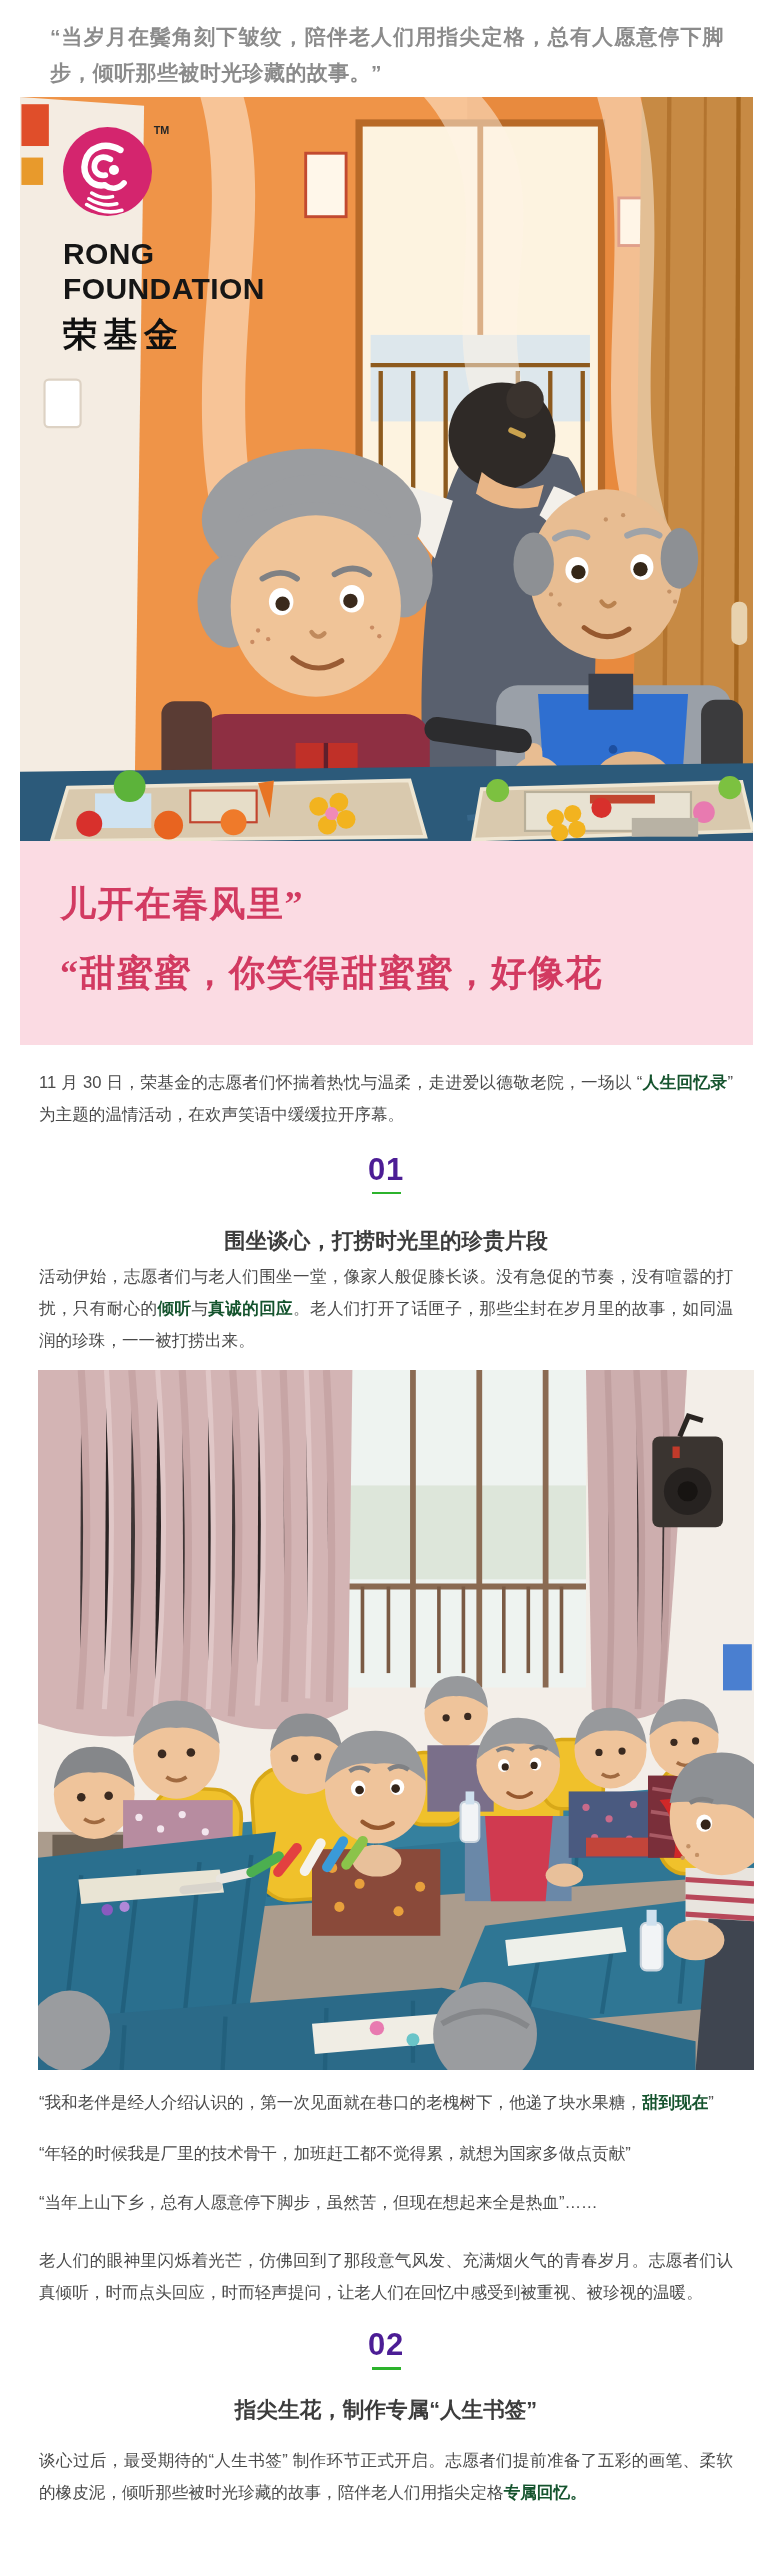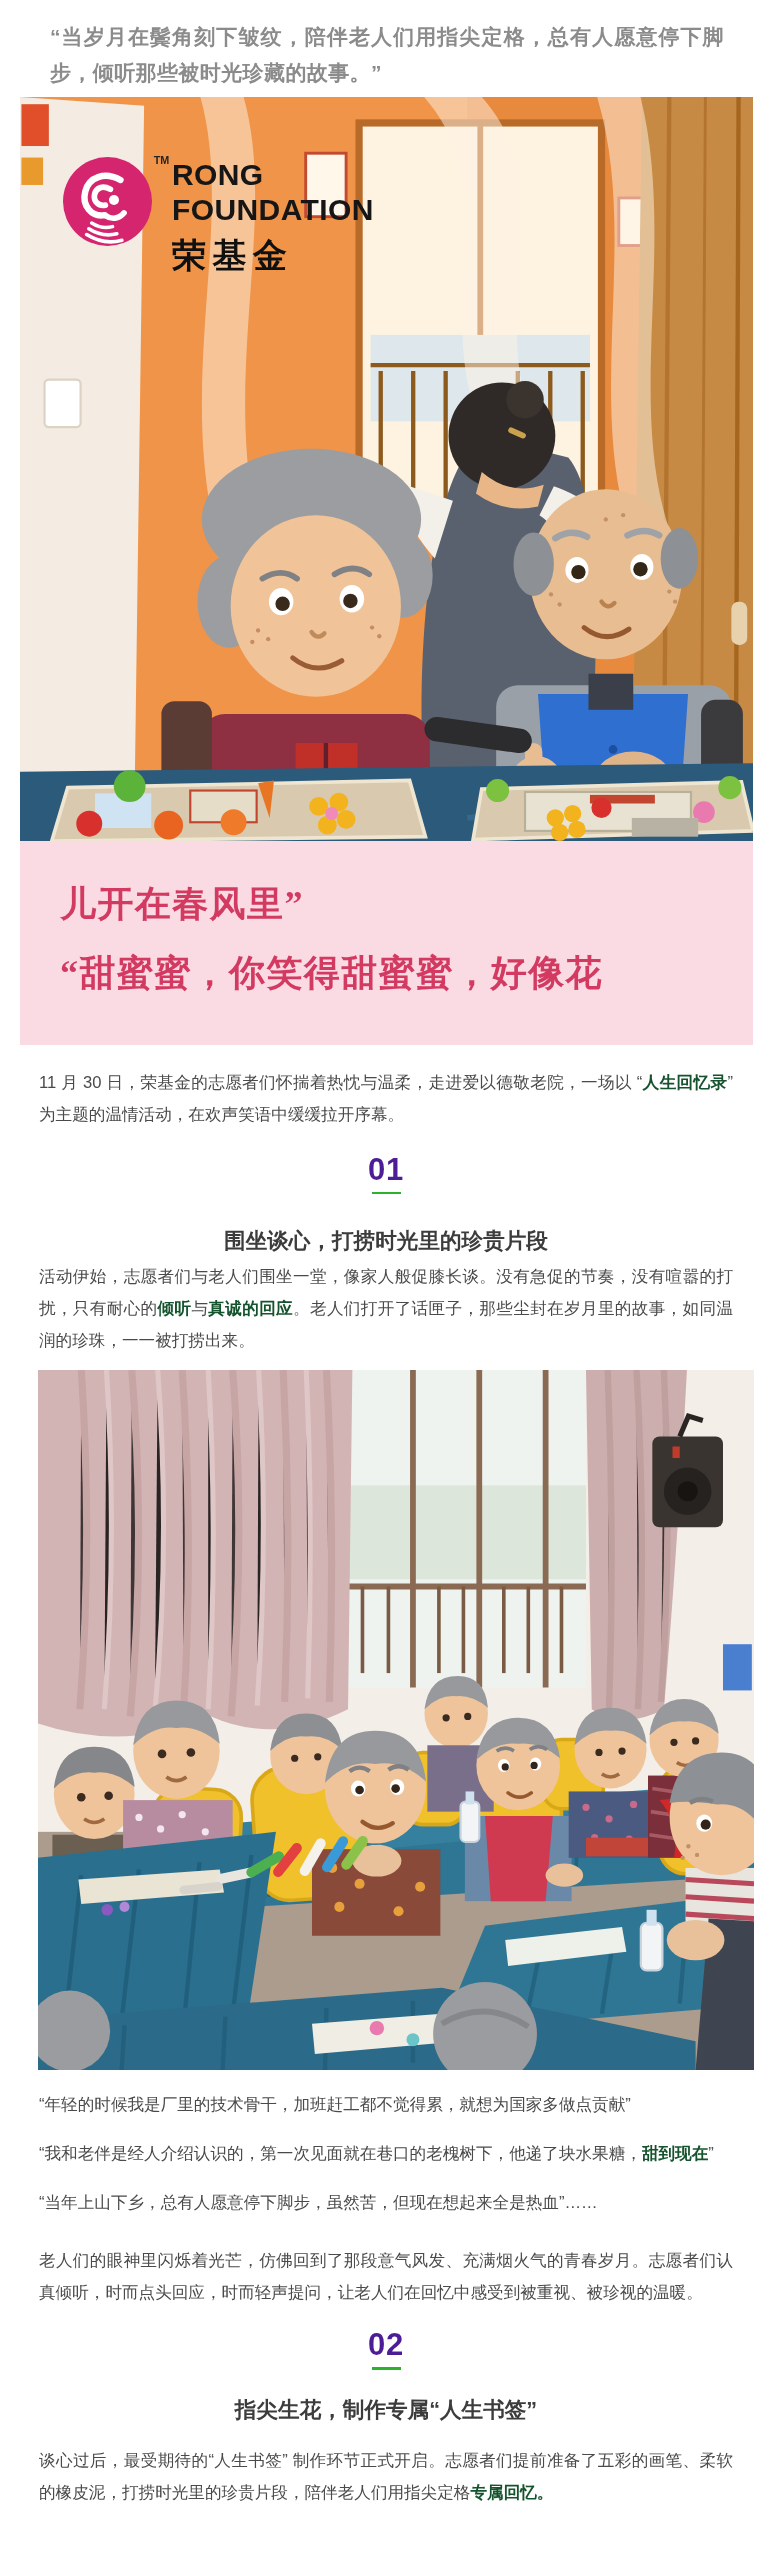--- a/index.html
+++ b/index.html
@@ -7,21 +7,21 @@
         font-family:"Liberation Sans","DejaVu Sans",sans-serif;}
   
   .intro-quote{margin:0 48px 0 50px;padding-top:19px;font-size:21px;font-weight:700;
                color:#8b8b8b;line-height:36px;letter-spacing:0.4px;text-align:justify;}
   
   .photo{position:relative;overflow:hidden;}
   .photo svg{display:block;width:100%;height:100%;}
   .photo1{margin:5.8px 20px 0;width:733px;height:744px;}
   .photo2{margin:13px 18px 0 38px;width:716px;height:700px;}
   
-  .logo{position:absolute;left:43px;top:60px;display:flex;align-items:flex-start;gap:20px;}
+  .logo{position:absolute;left:43px;top:30px;display:flex;align-items:flex-start;gap:20px;flex-direction:column;}
   .logo-mark{position:relative;width:89px;height:89px;flex:0 0 auto;}
   .logo-tm{position:absolute;right:-17.3px;top:-2.9px;font-size:10.8px;font-weight:700;color:#262626;}
   .logo-en{font-size:30px;line-height:35px;font-weight:800;color:#161616;letter-spacing:0.4px;}
   .logo-cn{font-size:34px;font-weight:700;color:#101010;letter-spacing:6.5px;margin-top:5.8px;}
   
   .banner{margin:0 20px;width:733px;height:204px;background:#fbdbe3;box-sizing:border-box;
           padding:29px 36px 0 40px;}
   .banner-line{font-family:"Liberation Serif","DejaVu Serif",serif;font-weight:700;
                font-size:36px;line-height:69px;color:#d23a61;letter-spacing:1.4px;white-space:nowrap;}
   
@@ -508,28 +508,28 @@
         <polygon points="380,906 560,892 566,932 384,948" fill="#f0ede4"></polygon>
         <circle cx="470" cy="912" r="10" fill="#e87ab0"></circle>
           <circle cx="520" cy="928" r="9" fill="#6ac4c8"></circle>
         <circle cx="620" cy="920" r="72" fill="#9a9c9f"></circle>
         <path d="M560,906 q60,-36 120,4" stroke="#85878a" stroke-width="8" fill="none"></path>
         <circle cx="44" cy="916" r="56" fill="#9a9c9f"></circle>
       </g>
     </svg>
   </div>
 
+  <p class="body-para q2"><span>“我和老伴是经人介绍认识的，第一次见面就在巷口的老槐树下，他递了块水果糖，</span><strong>甜到现在</strong><span>”</span></p>
   <p class="body-para q1">“年轻的时候我是厂里的技术骨干，加班赶工都不觉得累，就想为国家多做点贡献”</p>
-  <p class="body-para q2"><span>“我和老伴是经人介绍认识的，第一次见面就在巷口的老槐树下，他递了块水果糖，</span><strong>甜到现在</strong><span>”</span></p>
   <p class="body-para q3">“当年上山下乡，总有人愿意停下脚步，虽然苦，但现在想起来全是热血”……</p>
 
   <p class="body-para p-eyes">老人们的眼神里闪烁着光芒，仿佛回到了那段意气风发、充满烟火气的青春岁月。志愿者们认真倾听，时而点头回应，时而轻声提问，让老人们在回忆中感受到被重视、被珍视的温暖。</p>
 
   <div class="section-no sec2-no">
     <div class="num">02</div>
     <div class="bar"></div>
   </div>
   <h2 class="sec-title sec2-title">指尖生花，制作专属“人生书签”</h2>
 
-  <p class="body-para p-bookmark"><span>谈心过后，最受期待的“人生书签” 制作环节正式开启。志愿者们提前准备了五彩的画笔、柔软的橡皮泥，打捞时光里的珍贵片段，陪伴老人们用指尖定格</span><strong>专属回忆。</strong></p>
+  <p class="body-para p-bookmark"><span>谈心过后，最受期待的“人生书签” 制作环节正式开启。志愿者们提前准备了五彩的画笔、柔软的橡皮泥，倾听那些被时光珍藏的故事，陪伴老人们用指尖定格</span><strong>专属回忆。</strong></p>
 
 </div>
 
 
 </body></html>

